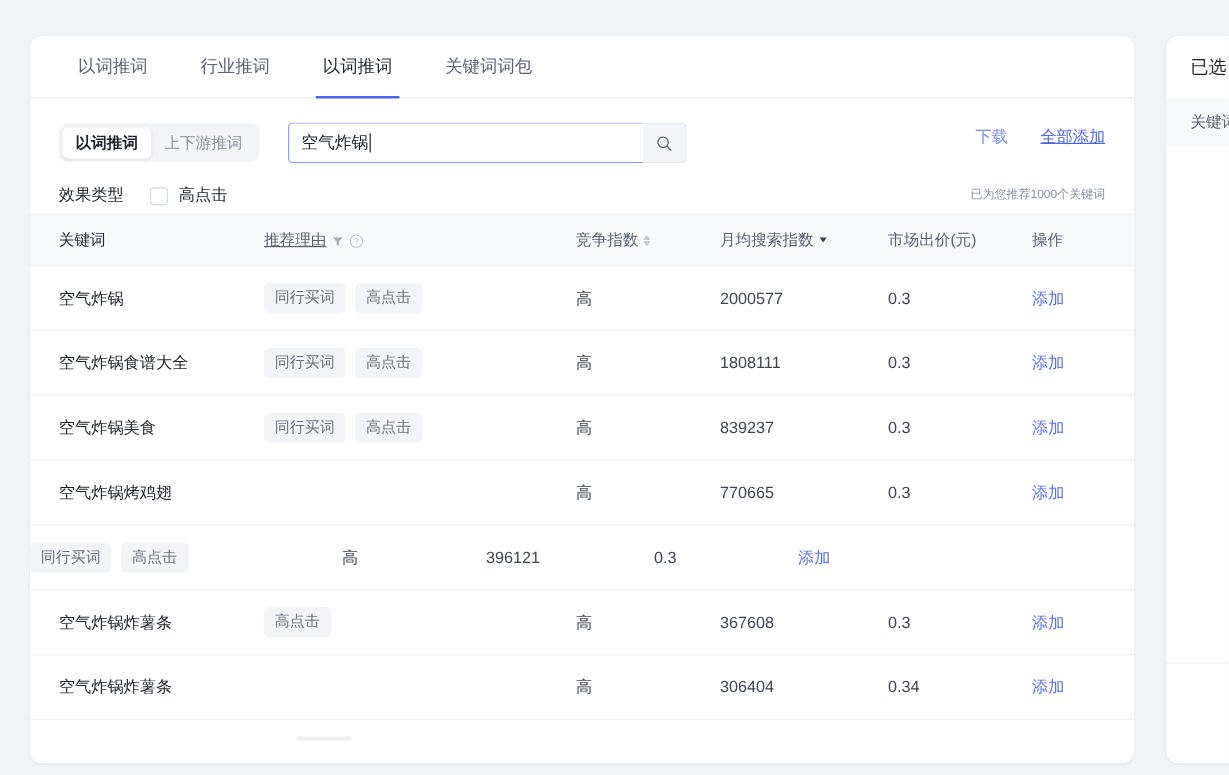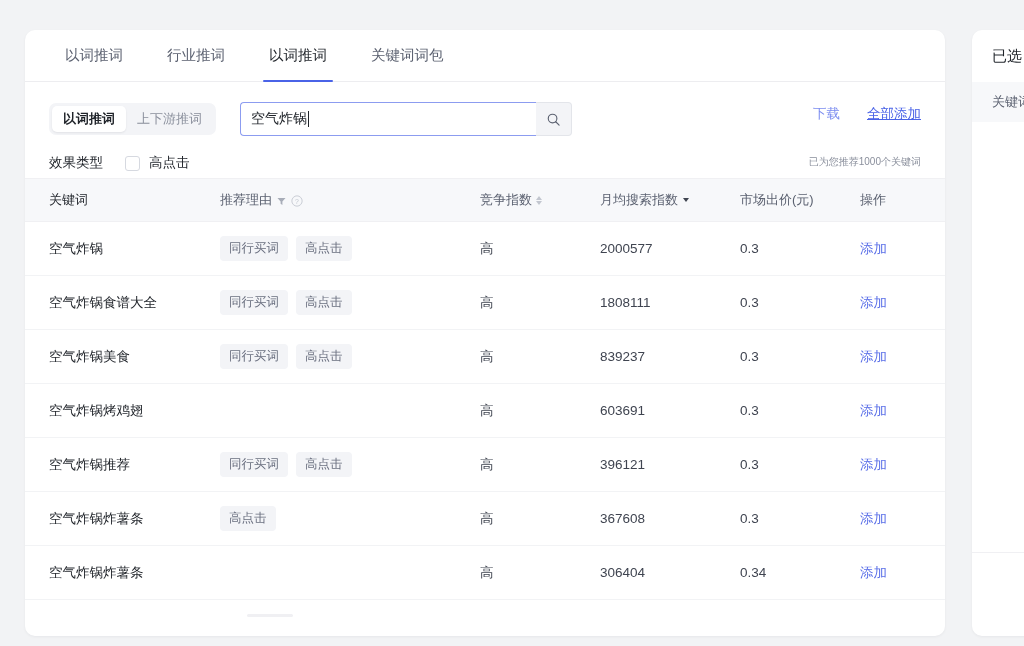--- a/index.html
+++ b/index.html
@@ -175,21 +175,21 @@
     display: flex; align-items: center;
     border-bottom: 1px solid #f2f3f5;
     font-size: 13.5px;
   }
   .c-kw   { width: 195px; padding-left: 24px; box-sizing: border-box; color: #1f2329; }
   .c-rsn  { width: 260px; display: flex; align-items: center; gap: 8px; }
   .c-comp { width: 120px; display: flex; align-items: center; gap: 4px; }
   .c-srch { width: 140px; display: flex; align-items: center; gap: 5px; }
   .c-bid  { width: 120px; }
   .c-act  { width: 85px; }
-  .thead .c-rsn { gap: 5px; }
+  .thead .c-rsn { gap: 5px; text-decoration: underline; }
 
   .cell-val { color: #3f4450; }
   .tag {
     display: inline-block;
     background: #f3f4f7;
     color: #6b7080;
     font-size: 12.5px;
     padding: 4px 9px;
     border-radius: 4px;
     white-space: nowrap;
@@ -369,26 +369,25 @@
             </div>
             <div class="c-comp cell-val">高</div>
             <div class="c-srch cell-val">839237</div>
             <div class="c-bid cell-val">0.3</div>
             <div class="c-act"><span class="add-link">添加</span></div>
           </div>
           <div class="tr">
             <div class="c-kw">空气炸锅烤鸡翅</div>
             <div class="c-rsn"></div>
             <div class="c-comp cell-val">高</div>
-            <div class="c-srch cell-val">603691</div>
-            <div class="c-bid cell-val">0.3</div>
-            <div class="c-act"><span class="add-link">添加</span></div>
-          </div>
-          <div class="tr">
-            <div class="c-kw">空气炸锅推荐</div>
+            <div class="c-srch cell-val">770665</div>
+            <div class="c-bid cell-val">0.3</div>
+            <div class="c-act"><span class="add-link">添加</span></div>
+          </div>
+          <div class="tr">
             <div class="c-rsn">
               <span class="tag">同行买词</span>
               <span class="tag">高点击</span>
             </div>
             <div class="c-comp cell-val">高</div>
             <div class="c-srch cell-val">396121</div>
             <div class="c-bid cell-val">0.3</div>
             <div class="c-act"><span class="add-link">添加</span></div>
           </div>
           <div class="tr">

